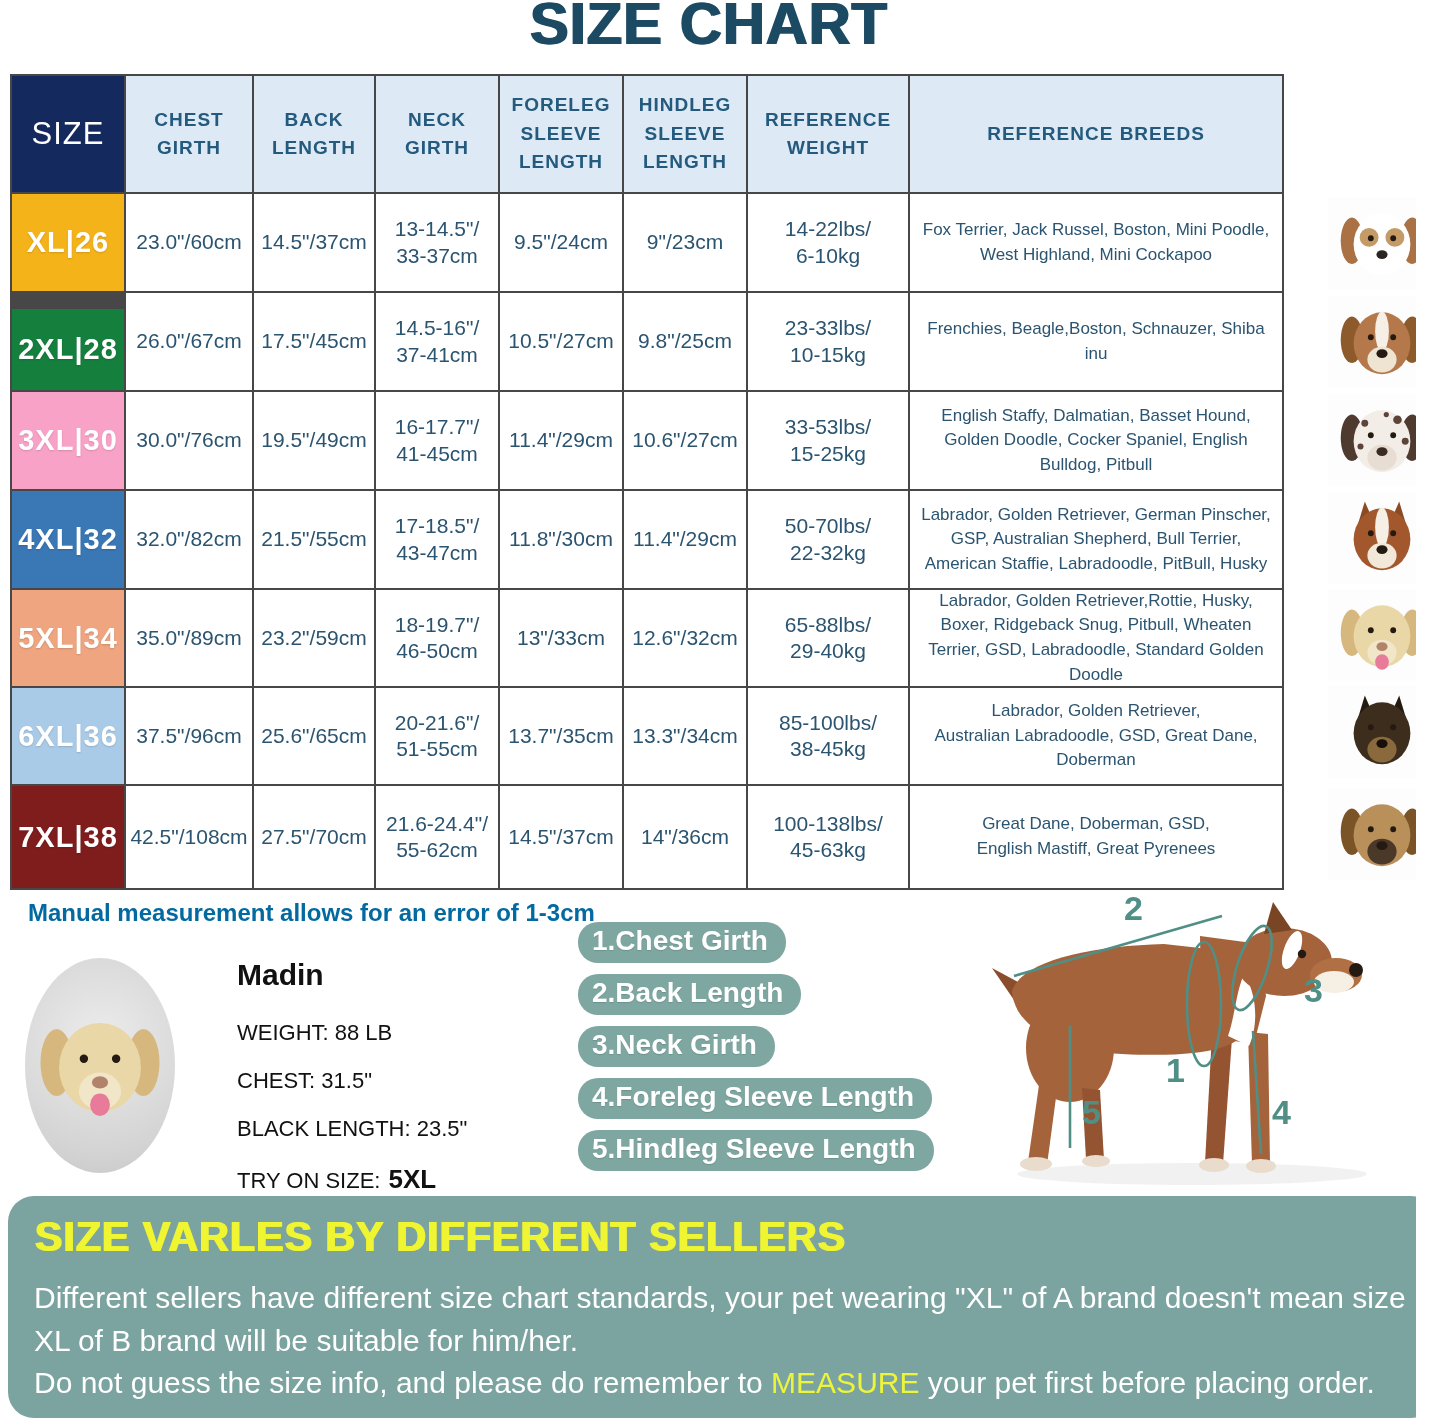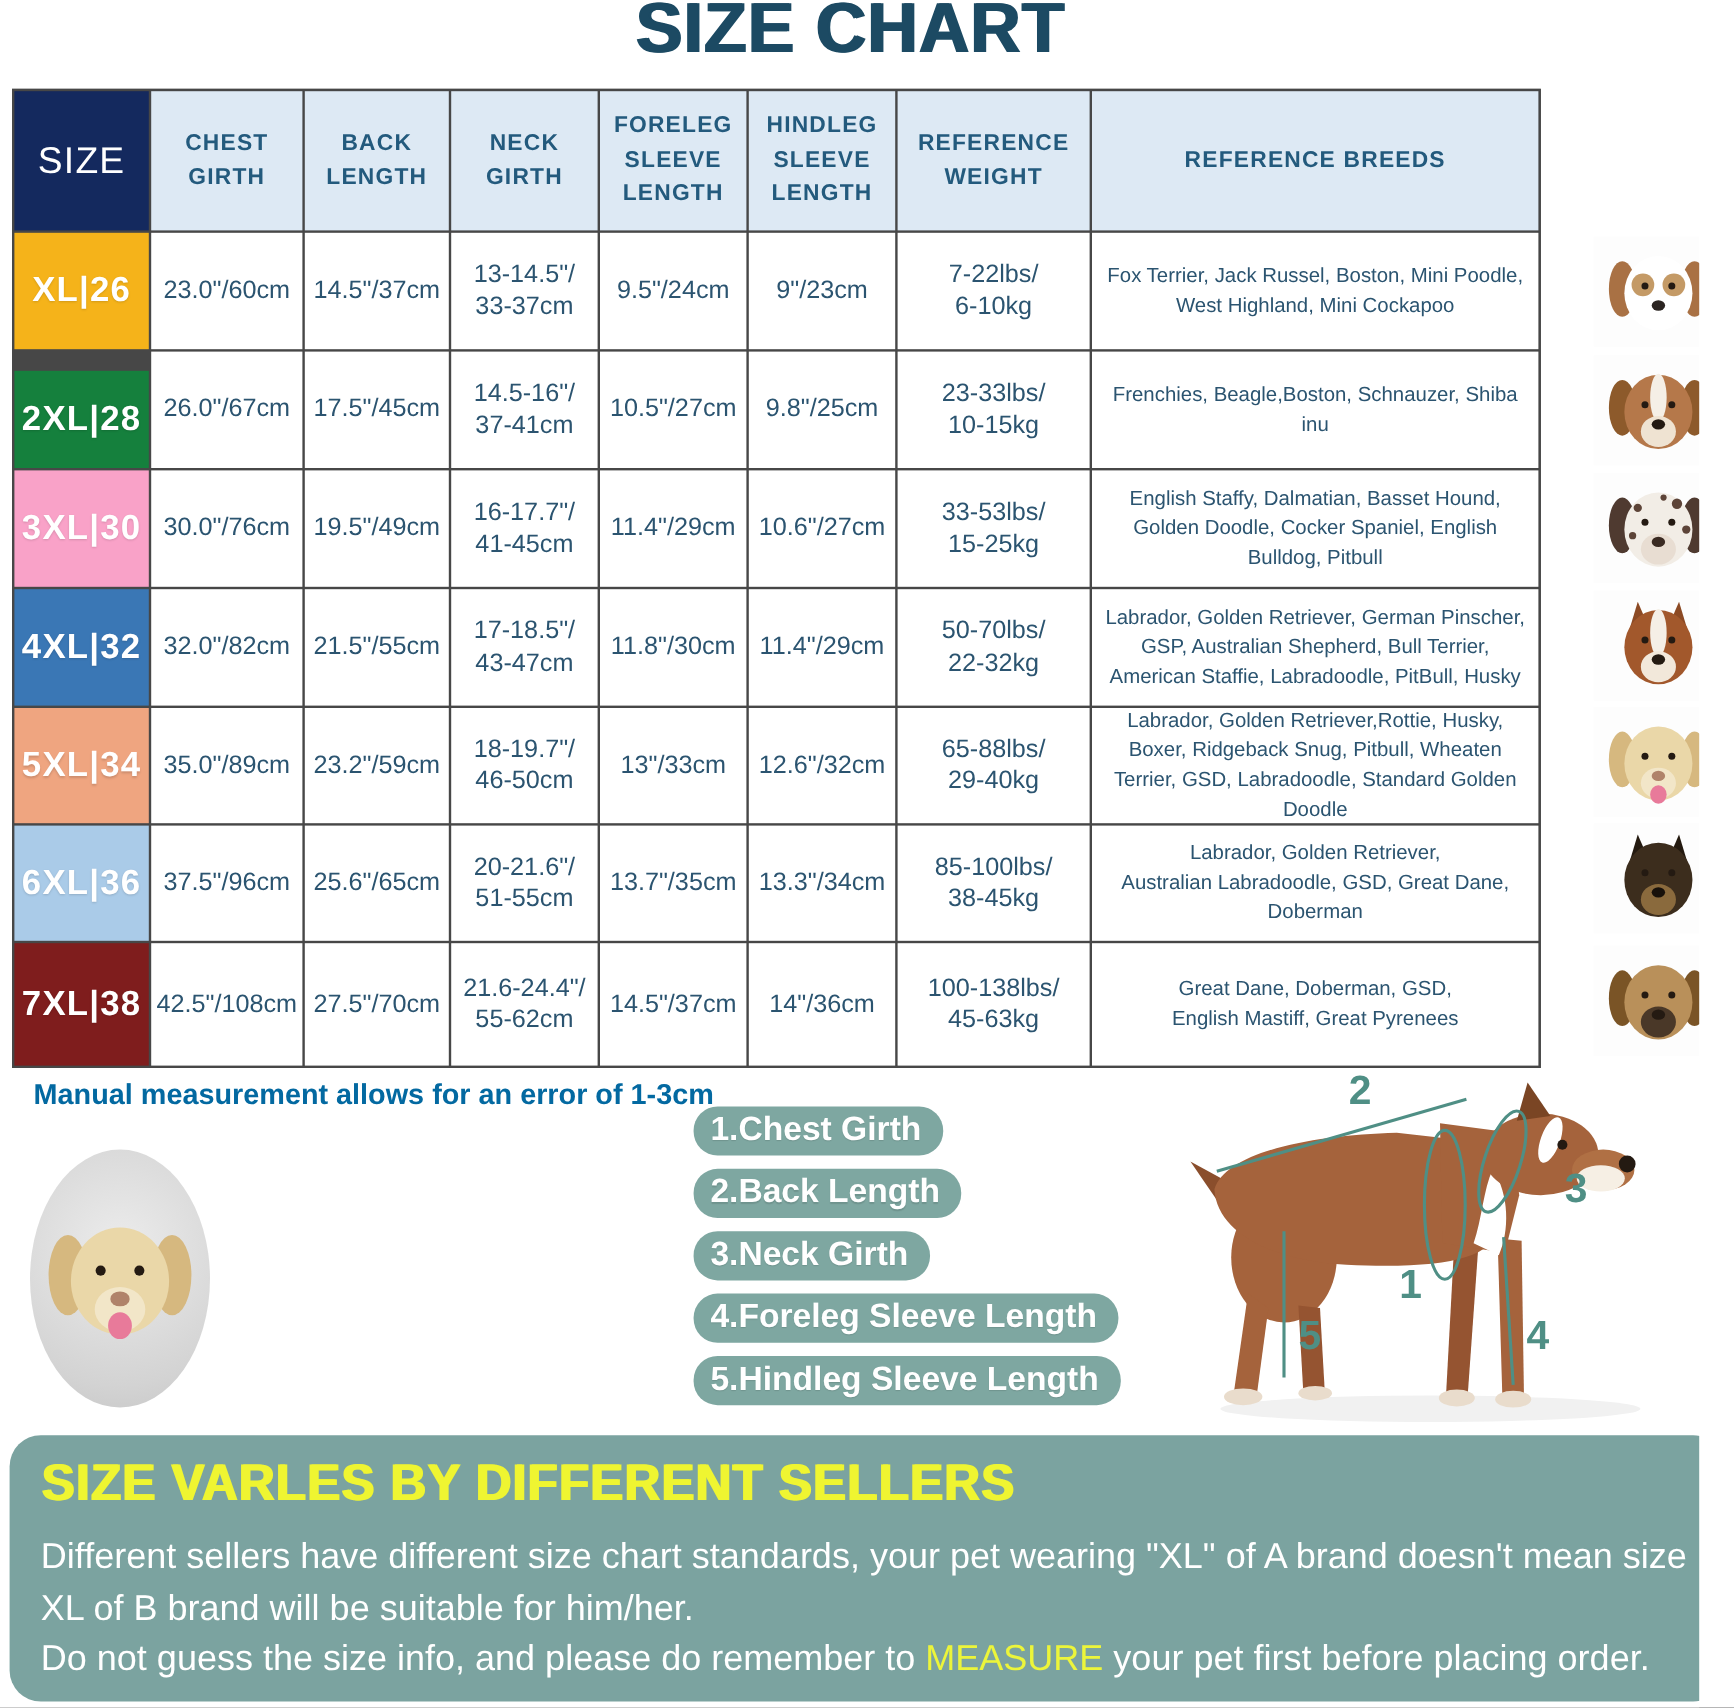--- a/index.html
+++ b/index.html
@@ -68,21 +68,21 @@
     <div class="cell hcell">REFERENCE WEIGHT</div>
     <div class="cell hcell">REFERENCE BREEDS</div>
 
     <div class="cell size-cell" style="background: rgb(245, 179, 26);">XL|26</div>
     <div class="cell">23.0"/60cm</div>
     <div class="cell">14.5"/37cm</div>
     <div class="cell pre">13-14.5"/
 33-37cm</div>
     <div class="cell">9.5"/24cm</div>
     <div class="cell">9"/23cm</div>
-    <div class="cell pre">7-22lbs/
+    <div class="cell pre">14-22lbs/
 6-10kg</div>
     <div class="cell breeds">Fox Terrier, Jack Russel, Boston, Mini Poodle, West Highland, Mini Cockapoo</div>
 
     <div class="cell size-cell" style="background: #15803d; margin-top: 16px;">2XL|28</div>
     <div class="cell">26.0"/67cm</div>
     <div class="cell">17.5"/45cm</div>
     <div class="cell pre">14.5-16"/
 37-41cm</div>
     <div class="cell">10.5"/27cm</div>
     <div class="cell">9.8"/25cm</div>
@@ -257,20 +257,29 @@
     <ellipse cx="50" cy="48" rx="33" ry="36" fill="#ead7a8"></ellipse>
 
     <ellipse cx="50" cy="67" rx="17" ry="15" fill="#f2e6c8"></ellipse>
     <ellipse cx="50" cy="78" rx="8" ry="9" fill="#e87a9a"></ellipse>
     <circle cx="37" cy="41" r="3.4" fill="#241a12"></circle>
         <circle cx="63" cy="41" r="3.4" fill="#241a12"></circle>
     <ellipse cx="50" cy="60" rx="6.5" ry="5" fill="#b0836a"></ellipse>
   </svg>
     </div>
 
+  <div class="model-info">
+    <div class="model-name">Madin</div>
+    <div class="model-line">WEIGHT: 88 LB</div>
+    <div class="model-line">CHEST: 31.5"</div>
+    <div class="model-line">BLACK LENGTH: 23.5"</div>
+    <div class="tryon">
+      <span>TRY ON SIZE:</span><b>5XL</b>
+    </div>
+  </div>
 
   <div class="pills">
     <div class="pill">1.Chest Girth</div>
     <div class="pill">2.Back Length</div>
     <div class="pill">3.Neck Girth</div>
     <div class="pill">4.Foreleg Sleeve Length</div>
     <div class="pill">5.Hindleg Sleeve Length</div>
   </div>
 
   <div class="diagram">

